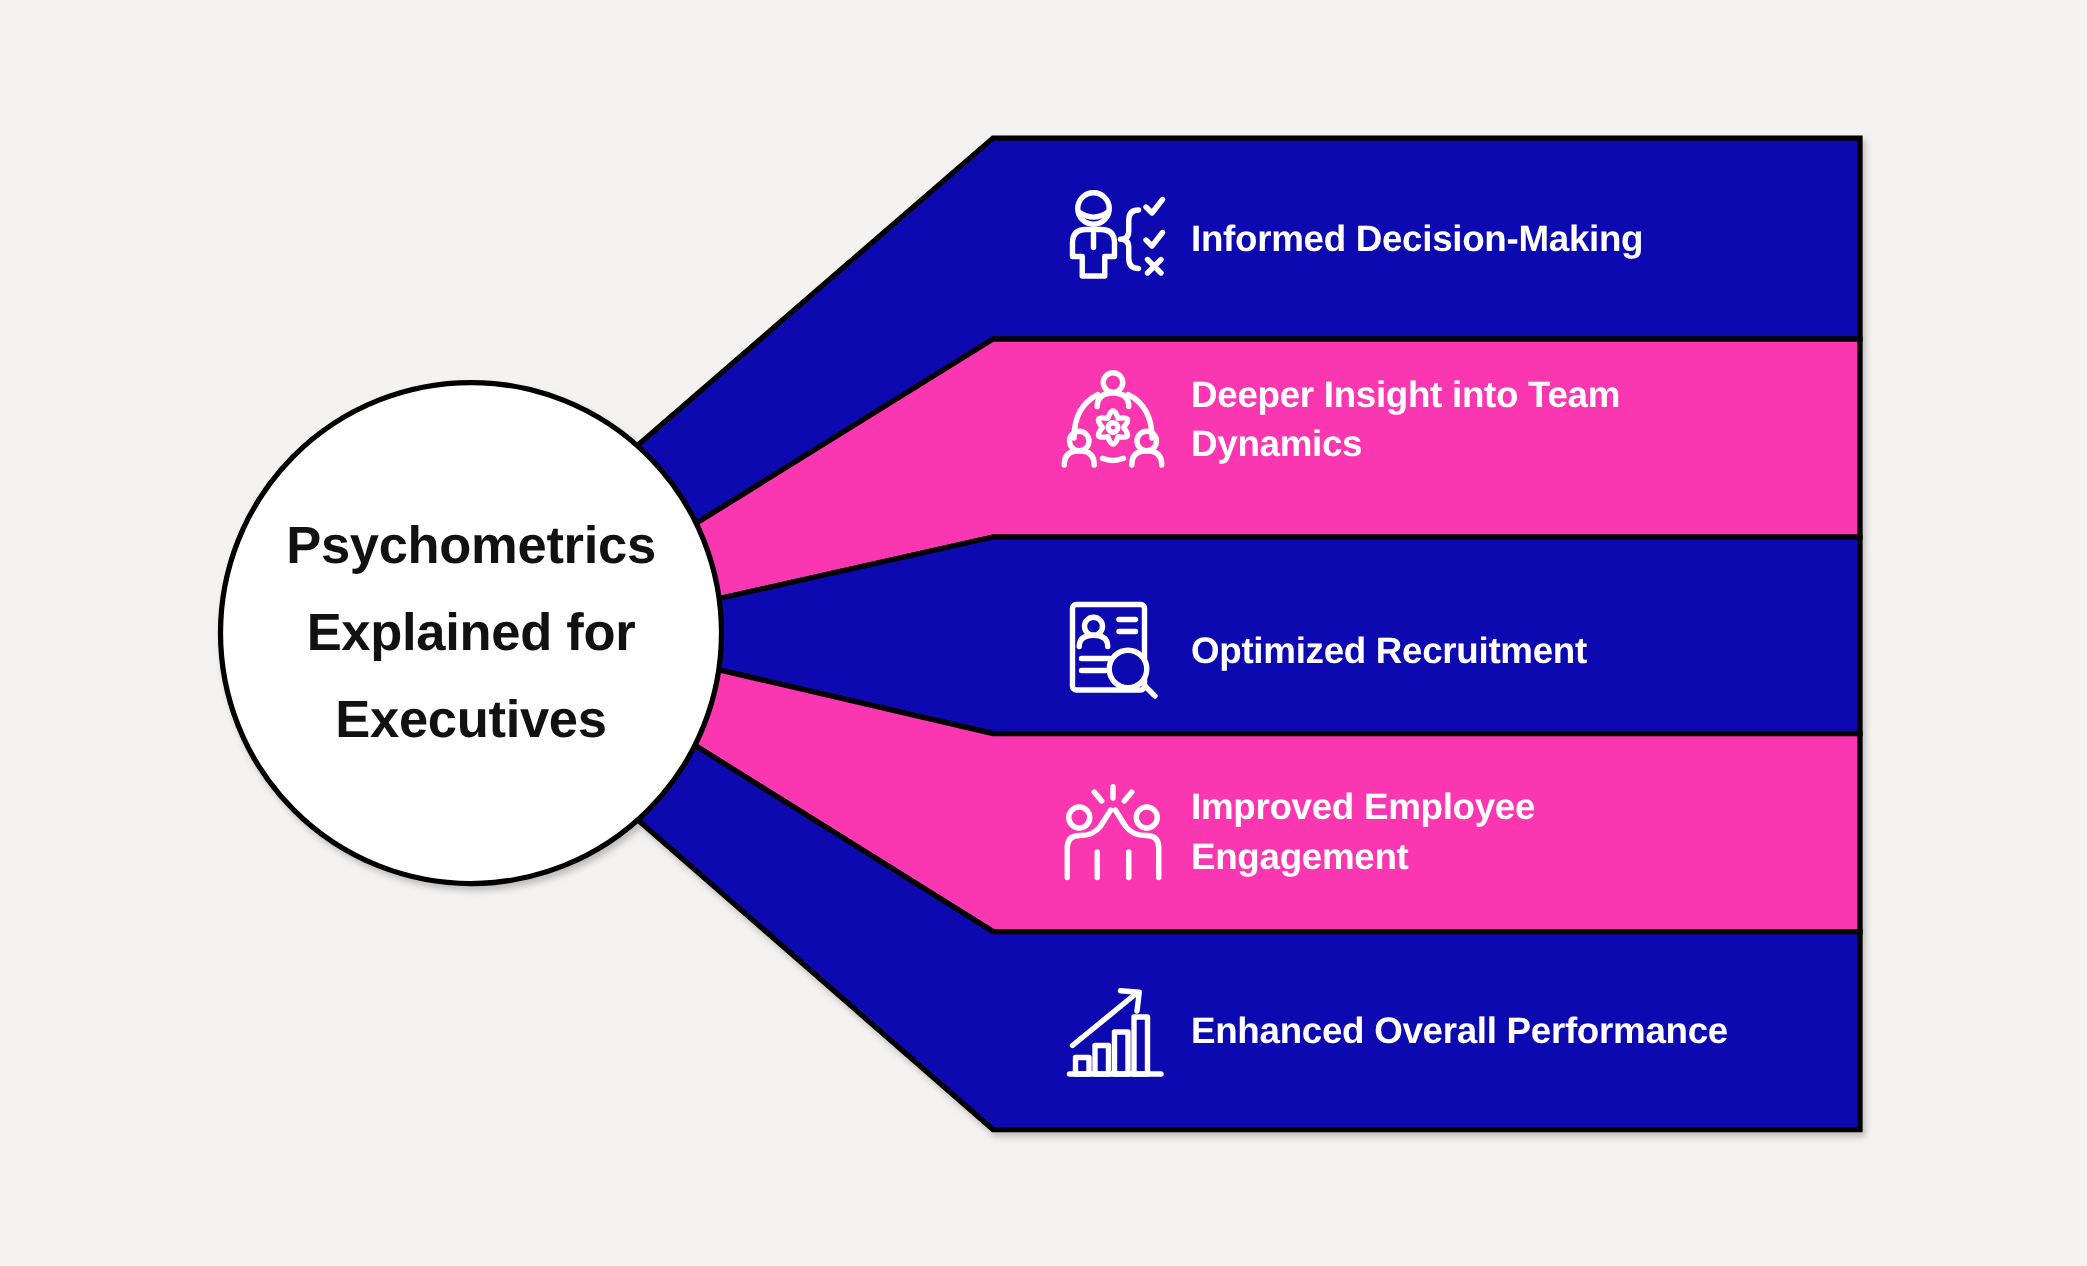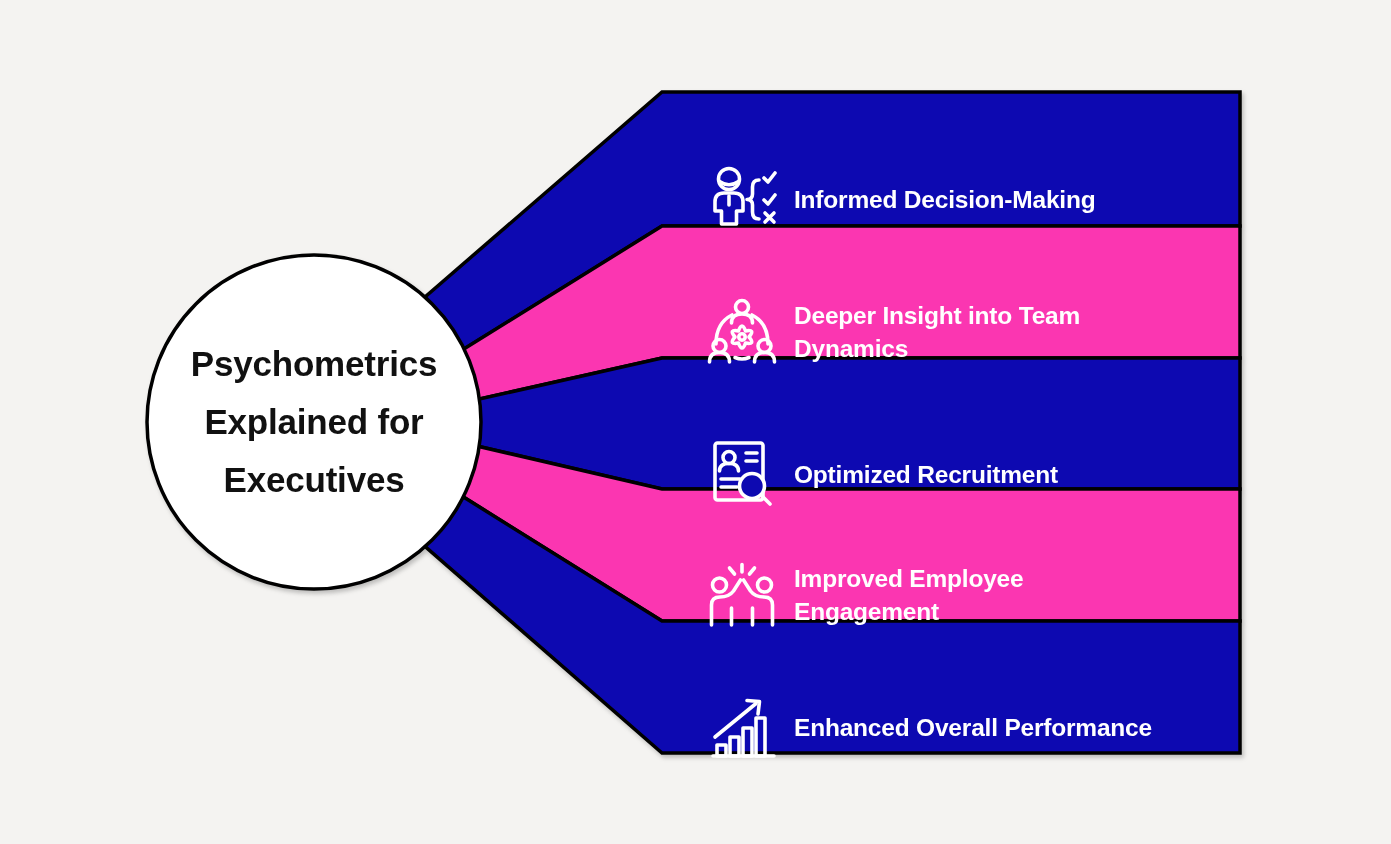--- a/index.html
+++ b/index.html
@@ -56,21 +56,20 @@
     white-space: pre-line;
     letter-spacing: -0.2px;
   }
   .band-row {
     position: absolute;
     left: 706px;
     width: 520px;
     display: flex;
     align-items: center;
     gap: 16px;
-    margin-top: 40px;
   }
   .band-row .icon {
     flex: 0 0 72px;
     width: 72px;
     height: 72px;
   }
   .band-row .icon svg {
     width: 72px;
     height: 72px;
     display: block;
@@ -84,21 +83,21 @@
   }
   .band-label {
     color: #ffffff;
     font-weight: 700;
     font-size: 24.5px;
     line-height: 33px;
     white-space: pre-line;
     letter-spacing: -0.2px;
   }
   .row-1 { top: 92px;  height: 134px; }
-  .row-2 { top: 226px; height: 132px; }
+  .row-2 { top: 214px; height: 132px; }
   .row-3 { top: 358px; height: 152px; }
   .row-4 { top: 489px; height: 132px; }
   .row-5 { top: 621px; height: 132px; }
 </style>
 </head>
 <body>
 
 <div class="canvas">
 
   <svg class="shape-layer shadowed" viewBox="0 0 1391 844">

